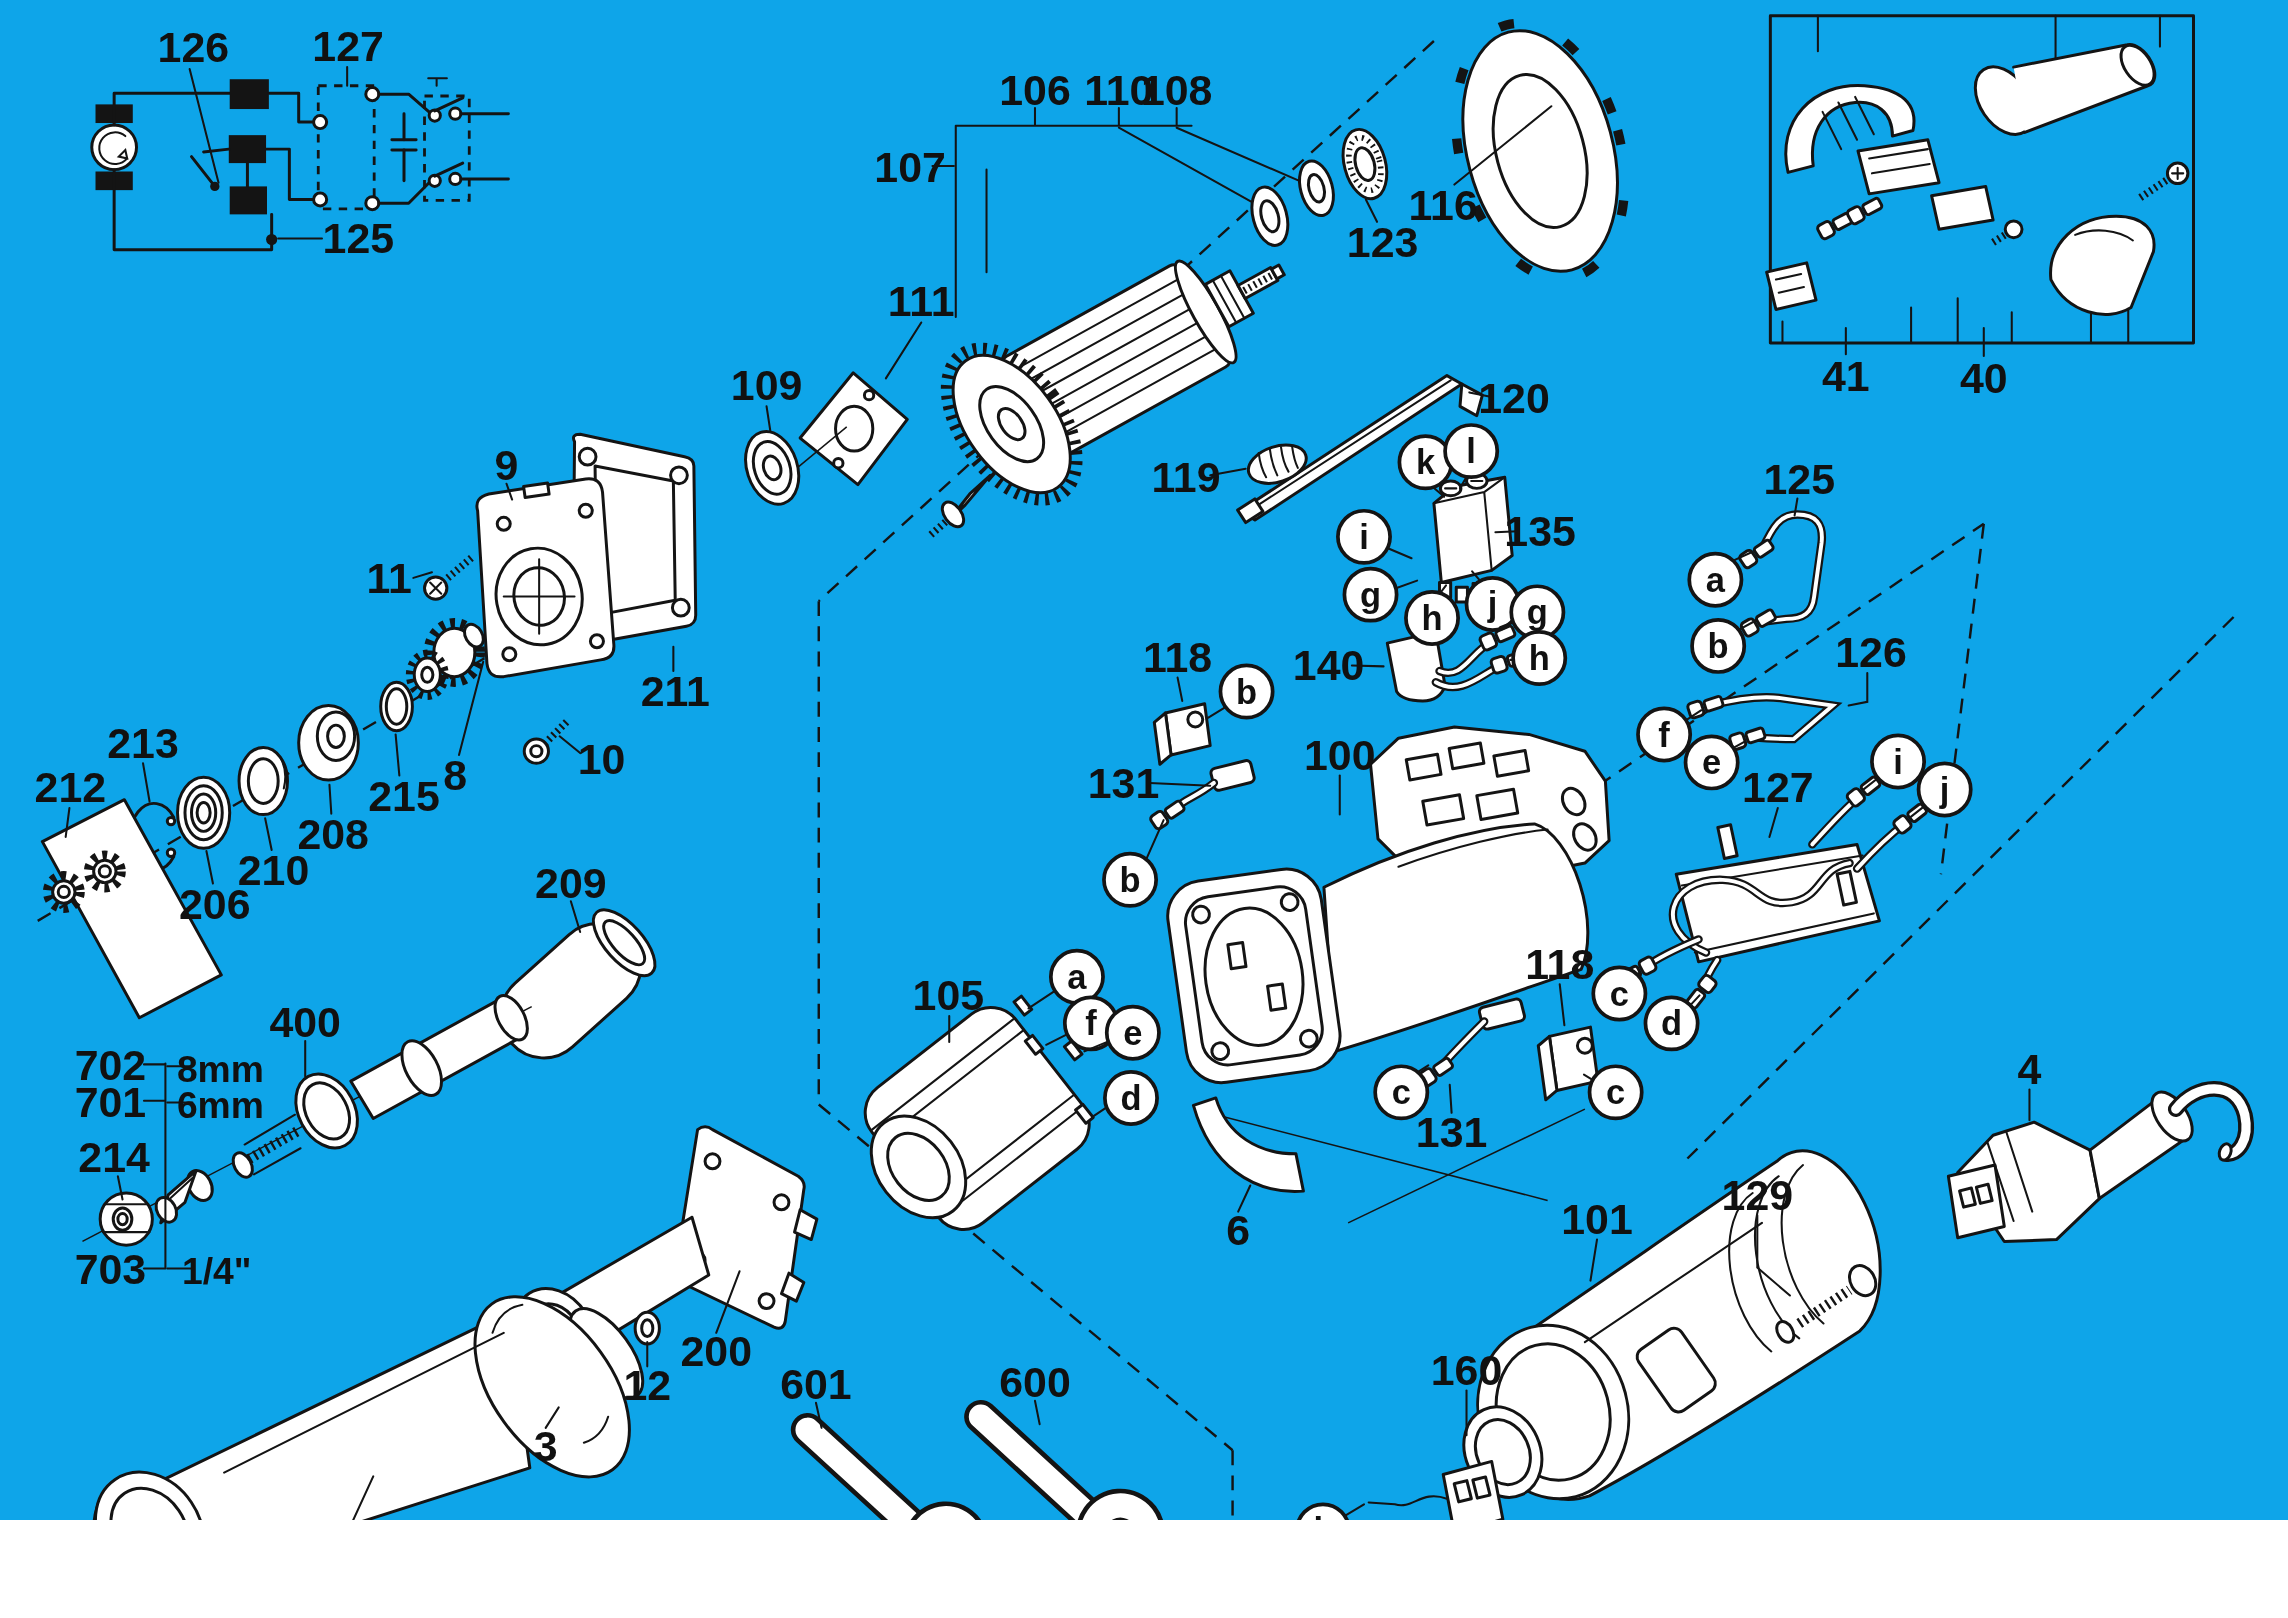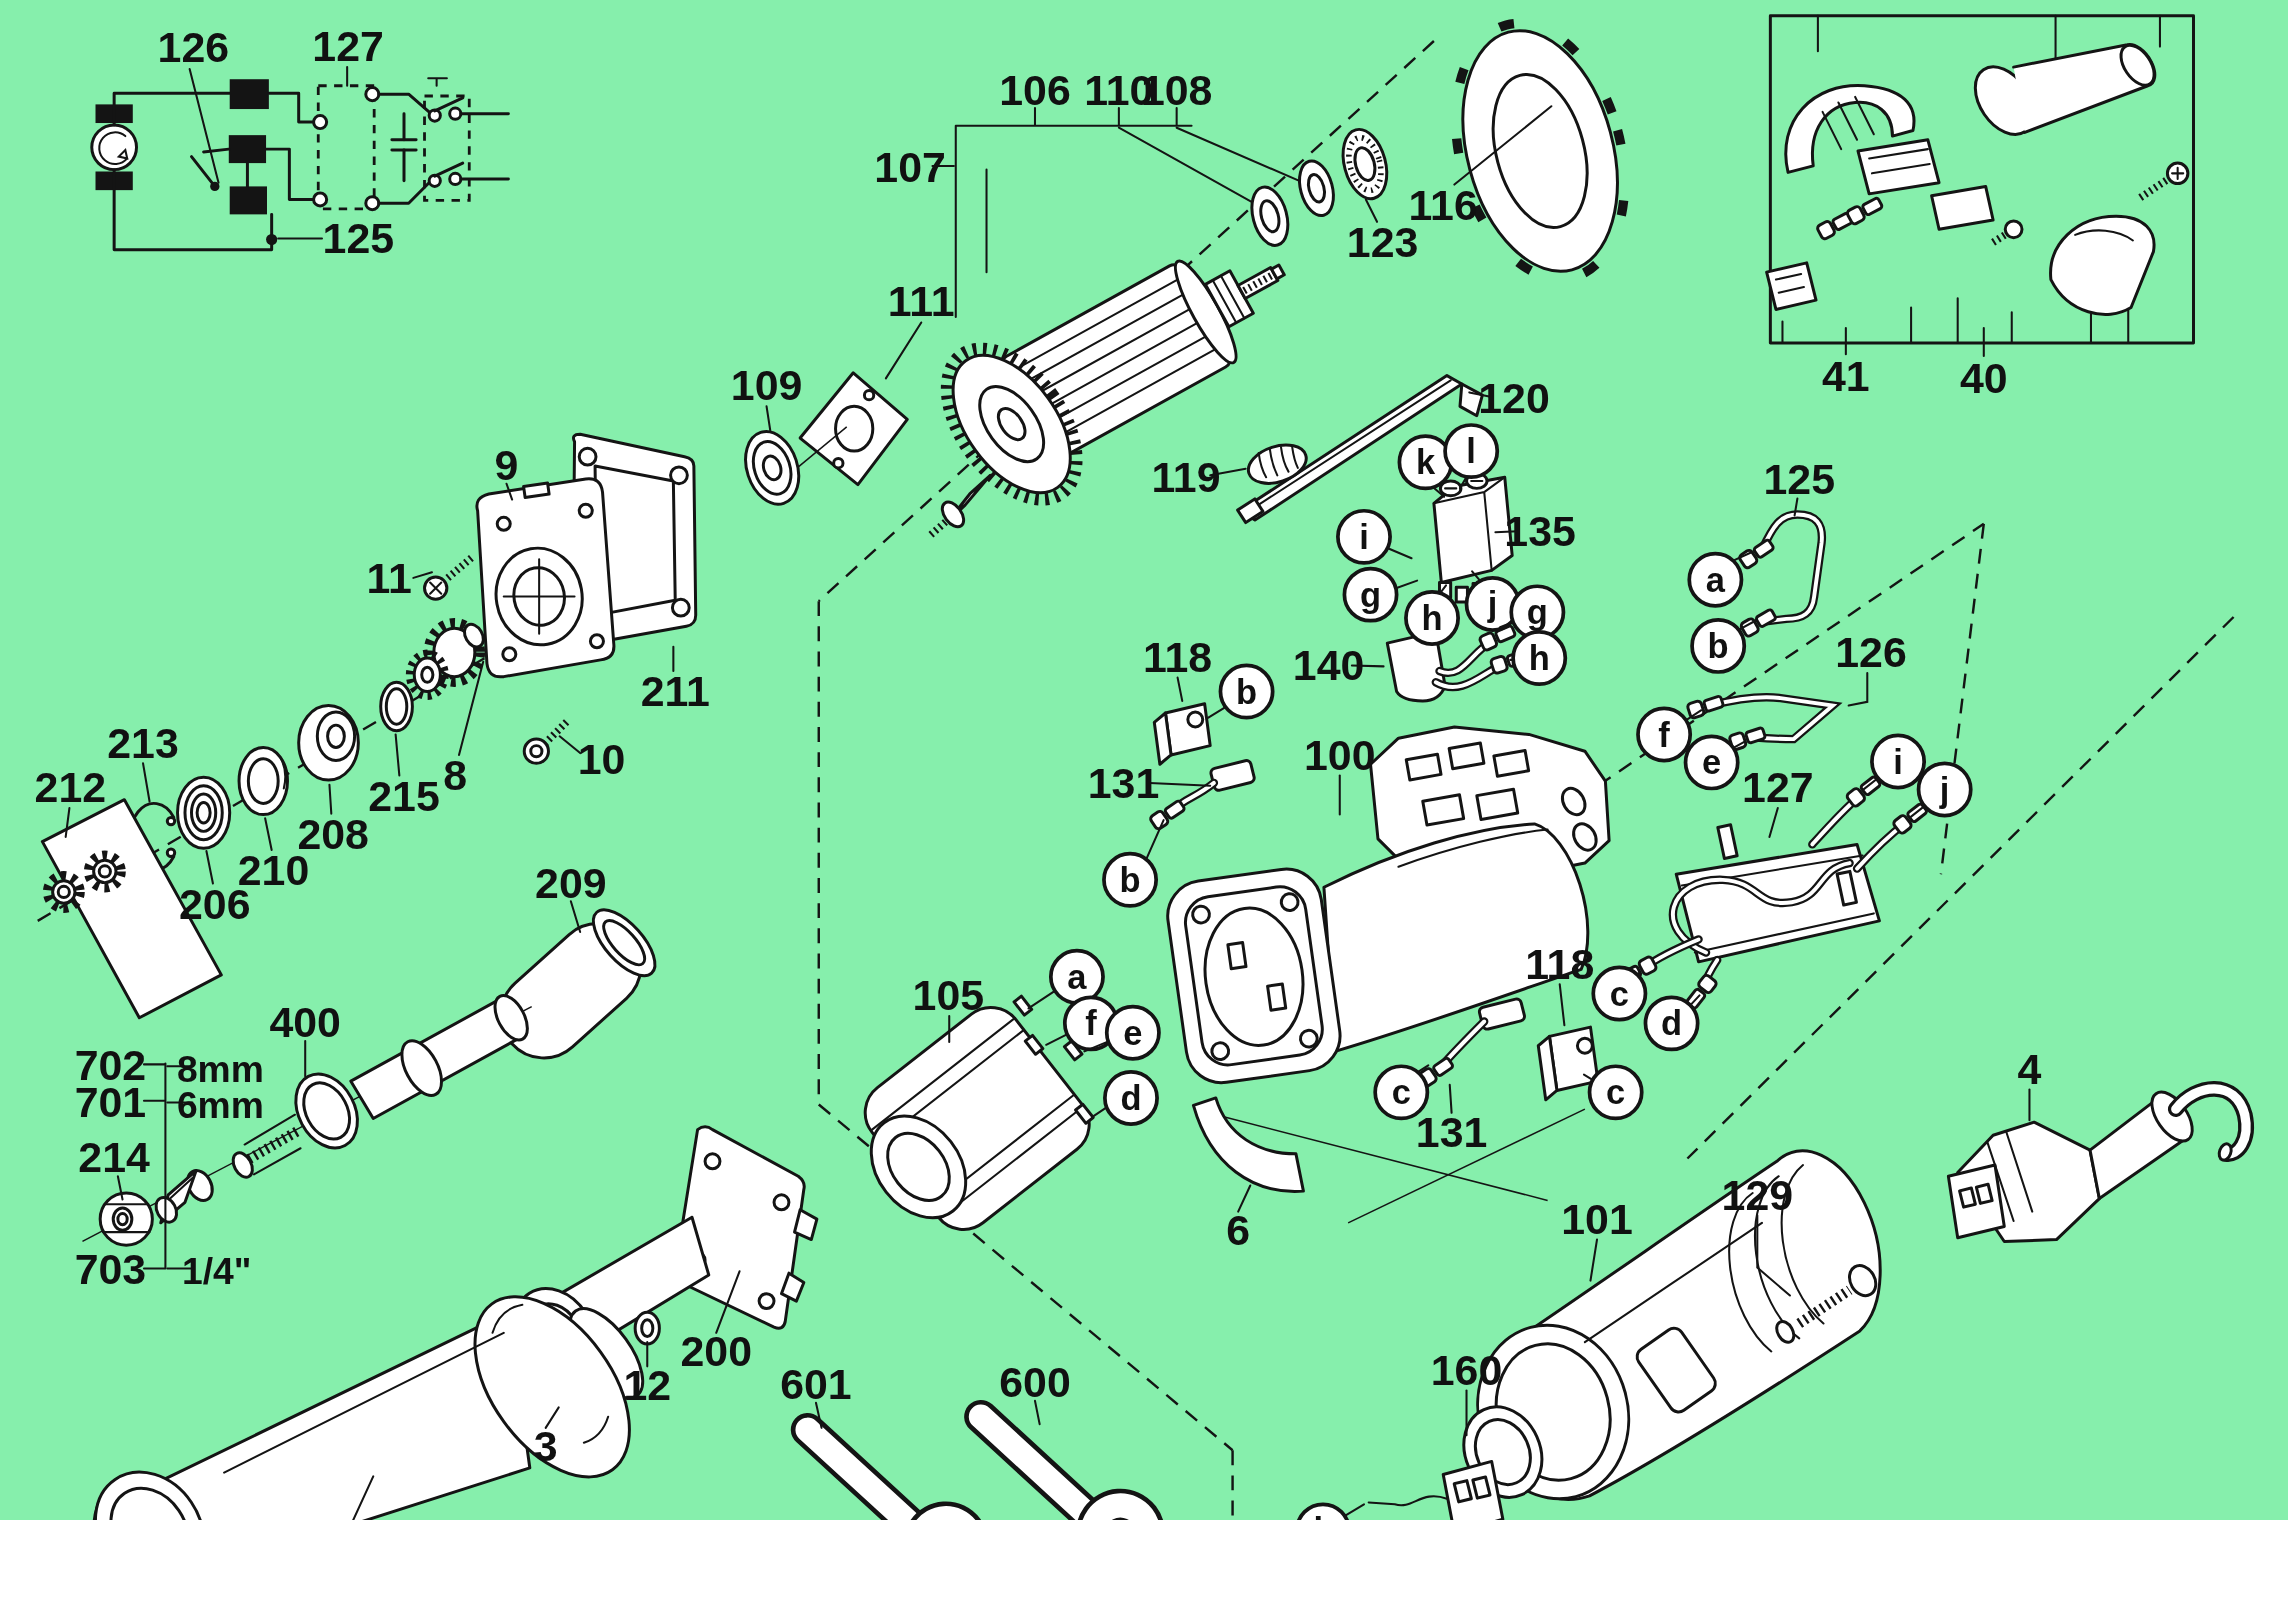--- a/index.html
+++ b/index.html
@@ -1,16 +1,16 @@
 <!DOCTYPE html>
 <html style="font-size:15px"><head>
 <meta charset="utf-8">
 <style>
   html,body{margin:0;padding:0;background:#fff;}
-  .stage{position:relative;width:2289px;height:1520px;background:#86efac;overflow:hidden;}
+  .stage{position:relative;width:2289px;height:1520px;background:#0ea5e9;overflow:hidden;}
   svg{display:block;}
   .ln{fill:none;stroke:#141414;stroke-width:3.2;stroke-linecap:round;stroke-linejoin:round;}
   .fw{fill:#ffffff;stroke:#141414;stroke-width:3.2;stroke-linecap:round;stroke-linejoin:round;}
   .fb{fill:#141414;stroke:none;}
   .thin{fill:none;stroke:#141414;stroke-width:2.2;stroke-linecap:round;}
   .hair{fill:none;stroke:#141414;stroke-width:1.6;}
   .dash{fill:none;stroke:#141414;stroke-width:2.6;stroke-dasharray:16,11;}
   .dashbox{fill:none;stroke:#141414;stroke-width:3;stroke-dasharray:9,8;}
   .teeth{fill:none;stroke:#141414;}
   .thr{fill:none;stroke:#141414;stroke-width:11;stroke-dasharray:2.6,4.5;}

